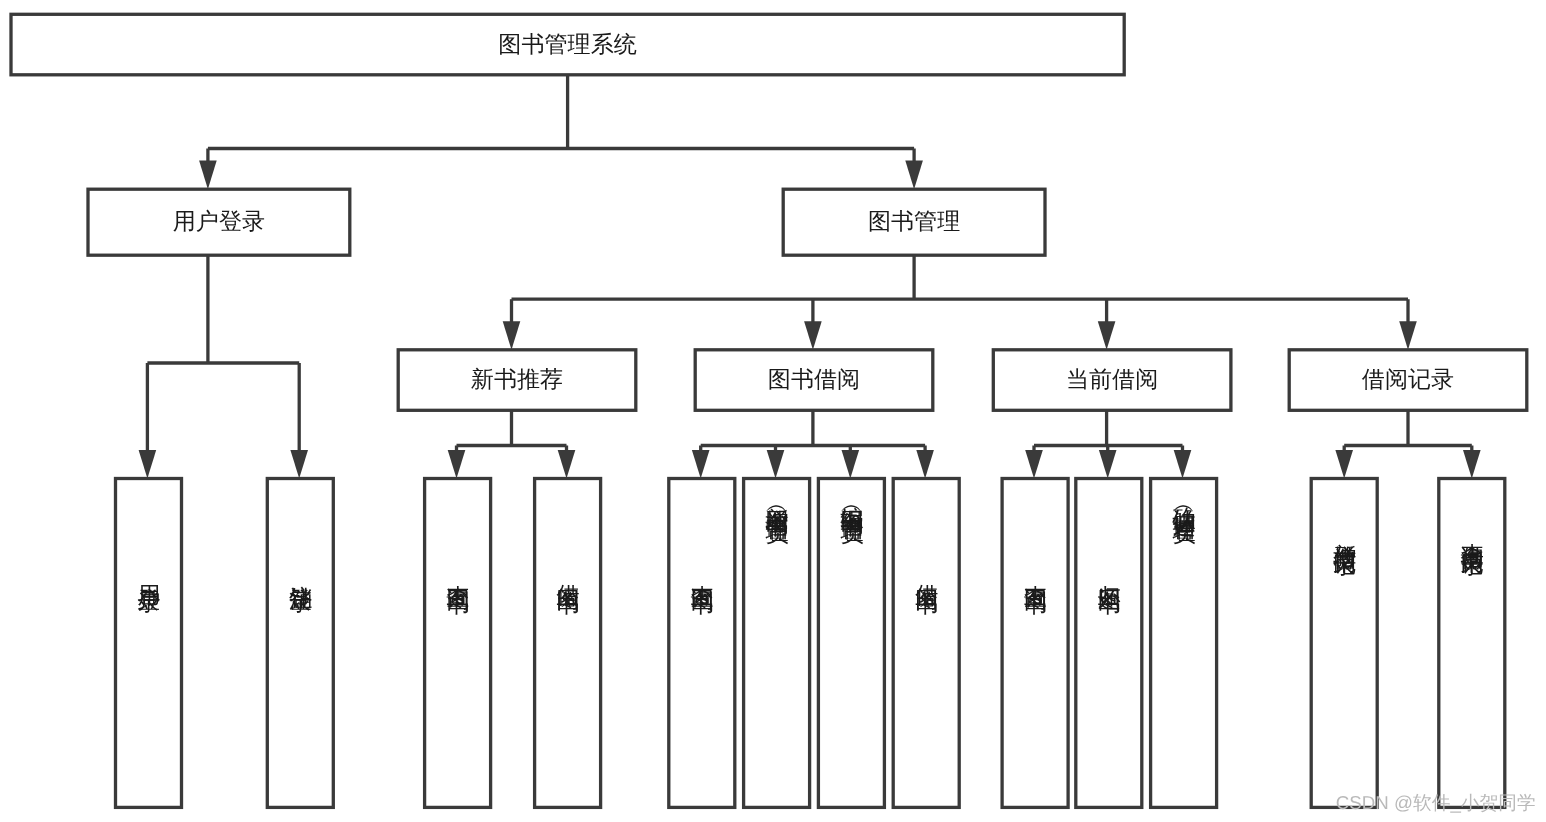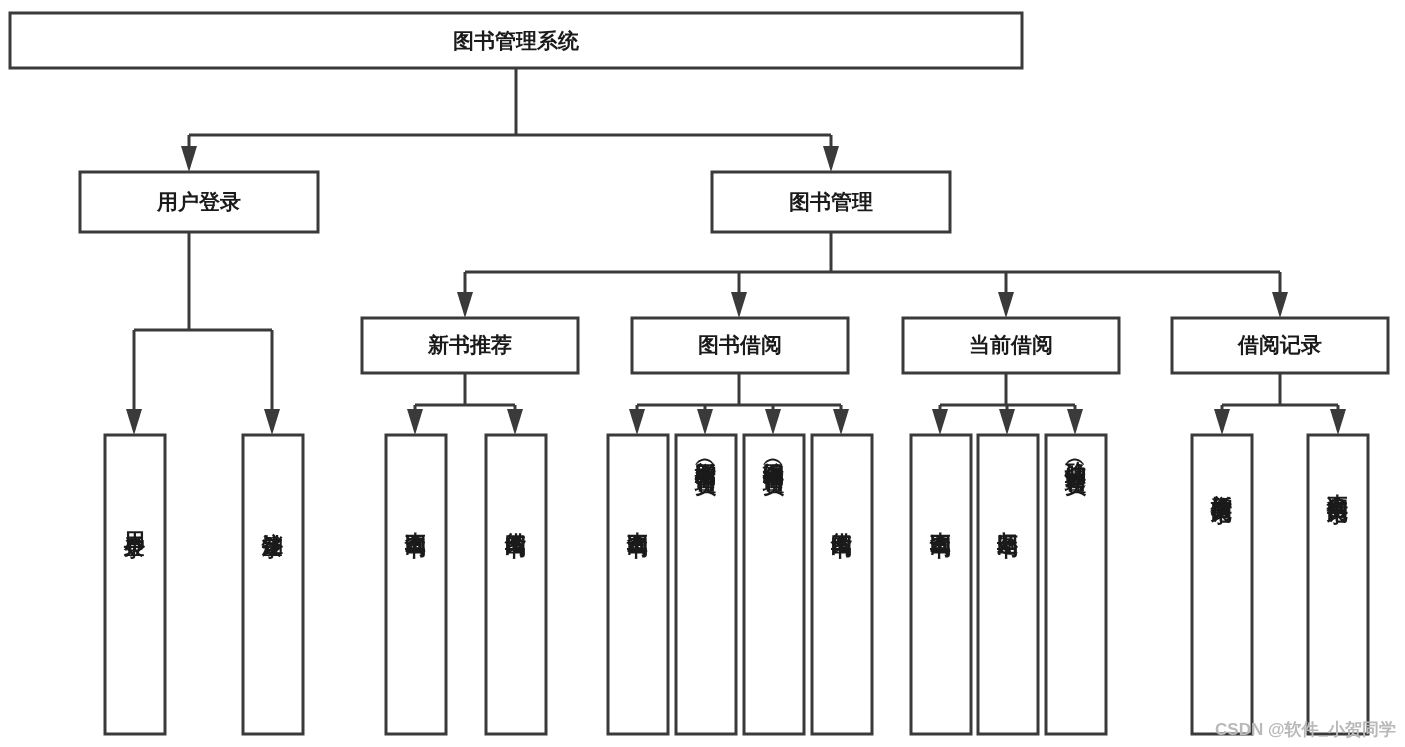--- a/index.html
+++ b/index.html
@@ -10,21 +10,20 @@
   }
   body {
     font-family: "Liberation Sans", "DejaVu Sans", sans-serif;
   }
   #diagram-root {
     position: relative;
     width: 1405px;
     height: 747px;
     background: #ffffff;
     overflow: hidden;
-    font-weight: bold;
   }
   svg.diagram-canvas {
     position: absolute;
     left: 0;
     top: 0;
     width: 1405px;
     height: 747px;
     display: block;
   }
   .node-box {

